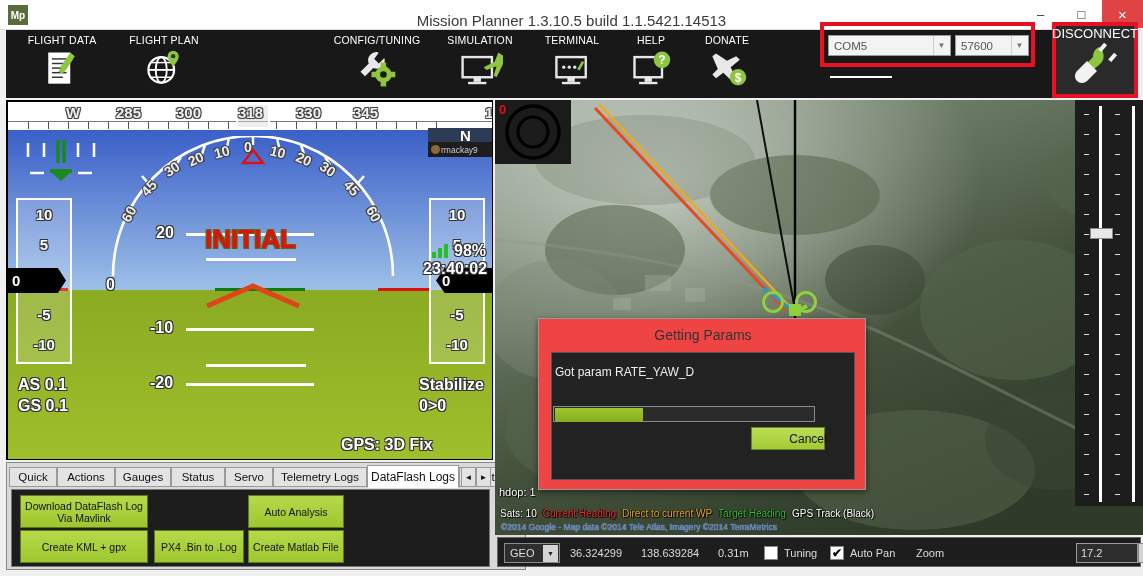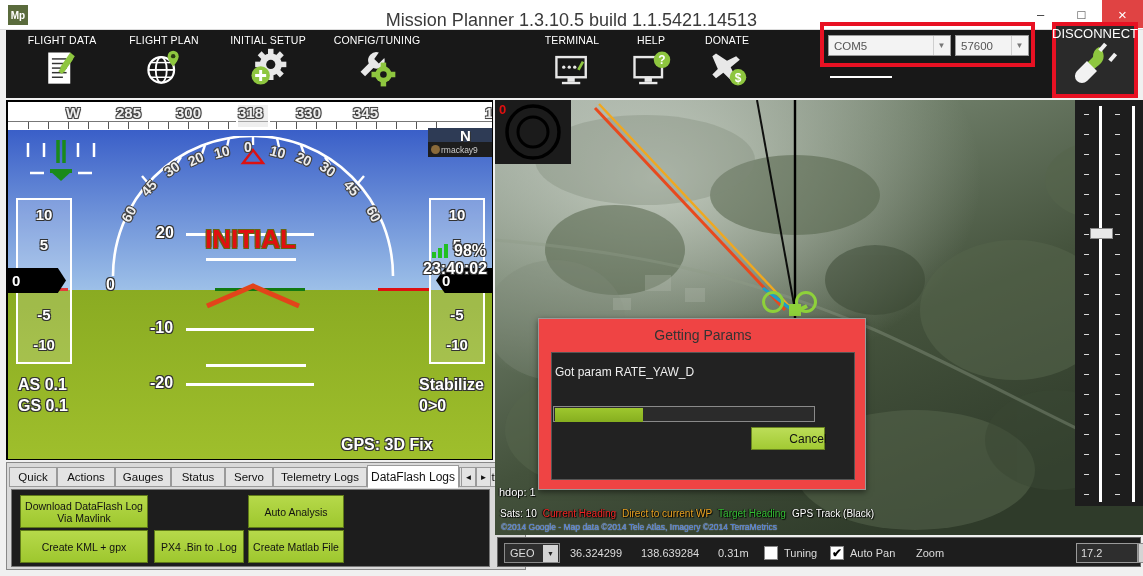--- a/index.html
+++ b/index.html
@@ -17,21 +17,21 @@
   }
   .app-icon {
     position:absolute; left:8px; top:5px; width:20px; height:20px;
     background:#5a6b3c; color:#fff; font-size:10px; font-weight:bold;
     display:flex; align-items:center; justify-content:center;
     font-family:"Liberation Sans", sans-serif;
   }
   .title-text {
     position:absolute; left:0; top:0; width:1143px; height:40px;
     display:flex; align-items:center; justify-content:center;
-    font-size:18px; color:#3a3a3a;
+    font-size:15px; color:#3a3a3a;
   }
   .wbtn {
     position:absolute; top:0; width:41px; height:28px;
     display:flex; align-items:center; justify-content:center;
     font-size:13px; color:#333; background:#ffffff;
   }
   .wbtn.min  { right:82px; }
   .wbtn.max  { right:41px; }
   .wbtn.close{ right:0; background:#e04343; color:#fff; font-size:15px; }
 
@@ -273,57 +273,45 @@
         <circle cx="21" cy="25" r="14" fill="none" stroke="#fff" stroke-width="2.4"></circle>
         <ellipse cx="21" cy="25" rx="6" ry="14" fill="none" stroke="#fff" stroke-width="2"></ellipse>
         <line x1="7" y1="25" x2="35" y2="25" stroke="#fff" stroke-width="2"></line>
         <line x1="9.5" y1="17" x2="32.5" y2="17" stroke="#fff" stroke-width="1.6"></line>
         <line x1="9.5" y1="33" x2="32.5" y2="33" stroke="#fff" stroke-width="1.6"></line>
         <path d="M34 4 a6 6 0 0 1 6 6 c0 5-6 11-6 11 s-6-6-6-11 a6 6 0 0 1 6-6 z" fill="#8ec63f"></path>
         <circle cx="34" cy="10" r="2.4" fill="#2b3a12"></circle>
       </svg>
     </div>
 
-    <div class="menu-item" style="left:208px;width:108px;">
-      <div class="menu-label">INITIAL SETUP</div>
-      <svg class="menu-ico" viewBox="0 0 48 48">
-        <g fill="#e8e8e8">
-          <circle cx="27" cy="19" r="12"></circle>
-          <g>
-            <rect x="24" y="2" width="6" height="7"></rect>
-              <rect x="24" y="29" width="6" height="7"></rect>
-            <rect x="10" y="16" width="7" height="6"></rect>
-              <rect x="37" y="16" width="7" height="6"></rect>
-            <rect x="14" y="6" width="6" height="6" transform="rotate(-45 17 9)"></rect>
-            <rect x="34" y="26" width="6" height="6" transform="rotate(-45 37 29)"></rect>
-            <rect x="34" y="6" width="6" height="6" transform="rotate(45 37 9)"></rect>
-            <rect x="14" y="26" width="6" height="6" transform="rotate(45 17 29)"></rect>
-          </g>
-        </g>
-        <circle cx="27" cy="19" r="5" fill="#181818"></circle>
-        <circle cx="16" cy="31" r="10" fill="#8ec63f"></circle>
-        <path d="M16 25 v12 M10 31 h12" stroke="#fff" stroke-width="3.2"></path>
-      </svg>
-    </div>
 
     <div class="menu-item" style="left:316px;width:110px;">
       <div class="menu-label">CONFIG/TUNING</div>
       <svg class="menu-ico" viewBox="0 0 48 48">
         <path d="M26 6 a9 9 0 0 0 -11 12 L6 27 l5 5 l9-9 a9 9 0 0 0 12-11 l-6 6 l-5-5 z" fill="#e8e8e8"></path>
         <g fill="#8ec63f">
           <circle cx="31" cy="30" r="9"></circle>
           <rect x="28" y="17" width="6" height="6"></rect>
             <rect x="28" y="37" width="6" height="6"></rect>
           <rect x="18" y="27" width="6" height="6"></rect>
             <rect x="38" y="27" width="6" height="6"></rect>
         </g>
         <circle cx="31" cy="30" r="3.6" fill="#181818"></circle>
       </svg>
     </div>
 
+    <div class="menu-item" style="left:426px;width:96px;">
+      <div class="menu-label">SIMULATION</div>
+      <svg class="menu-ico" viewBox="0 0 48 48">
+        <rect x="5" y="11" width="32" height="22" fill="none" stroke="#e8e8e8" stroke-width="2.6"></rect>
+        <rect x="17" y="33" width="8" height="5" fill="#e8e8e8"></rect>
+        <rect x="11" y="38" width="20" height="2.6" fill="#e8e8e8"></rect>
+        <path d="M44 6 l-4 10 l-12 6 l3 3 l11-4 l-3 10 l3 2 l6-12 l4-10 z" fill="#8ec63f"></path>
+      </svg>
+    </div>
 
     <div class="menu-item" style="left:522px;width:88px;">
       <div class="menu-label">TERMINAL</div>
       <svg class="menu-ico" viewBox="0 0 48 48">
         <rect x="7" y="11" width="32" height="22" fill="none" stroke="#e8e8e8" stroke-width="2.6"></rect>
         <rect x="19" y="33" width="8" height="5" fill="#e8e8e8"></rect>
         <rect x="13" y="38" width="20" height="2.6" fill="#e8e8e8"></rect>
         <circle cx="15" cy="22" r="1.8" fill="#e8e8e8"></circle>
         <circle cx="21" cy="22" r="1.8" fill="#e8e8e8"></circle>
         <circle cx="27" cy="22" r="1.8" fill="#e8e8e8"></circle>

